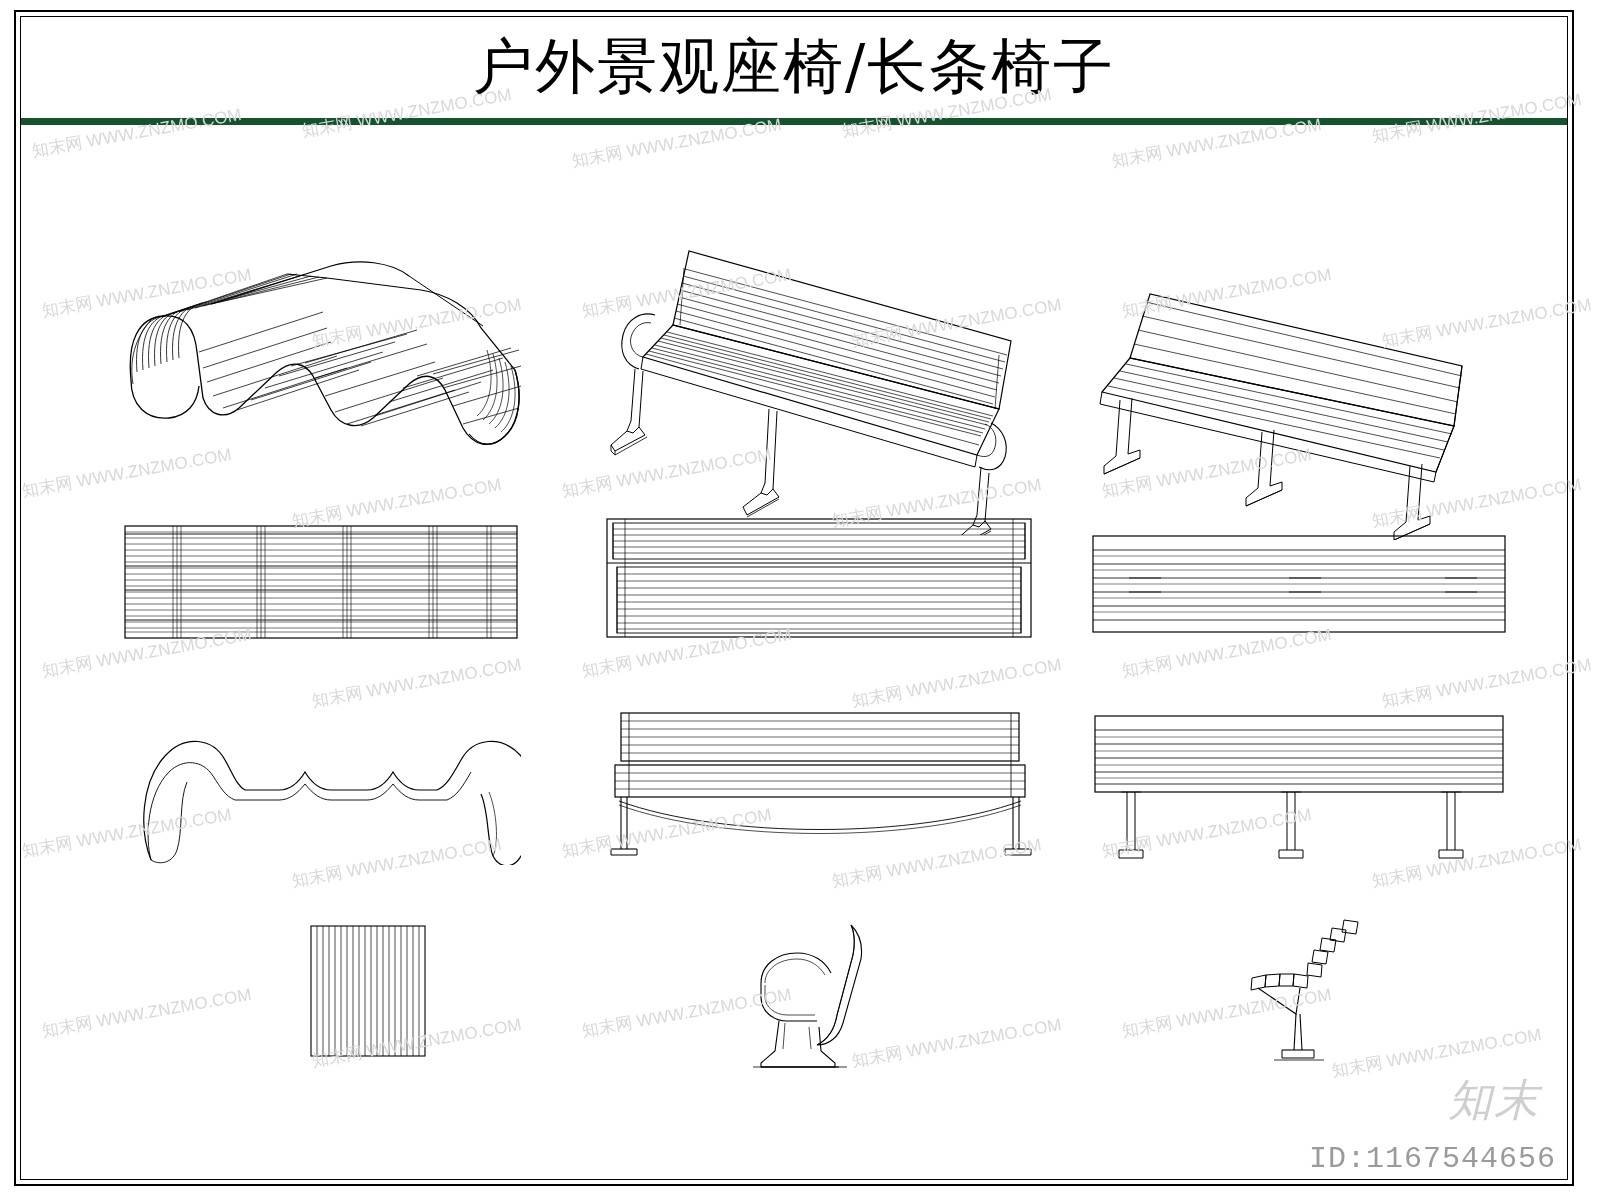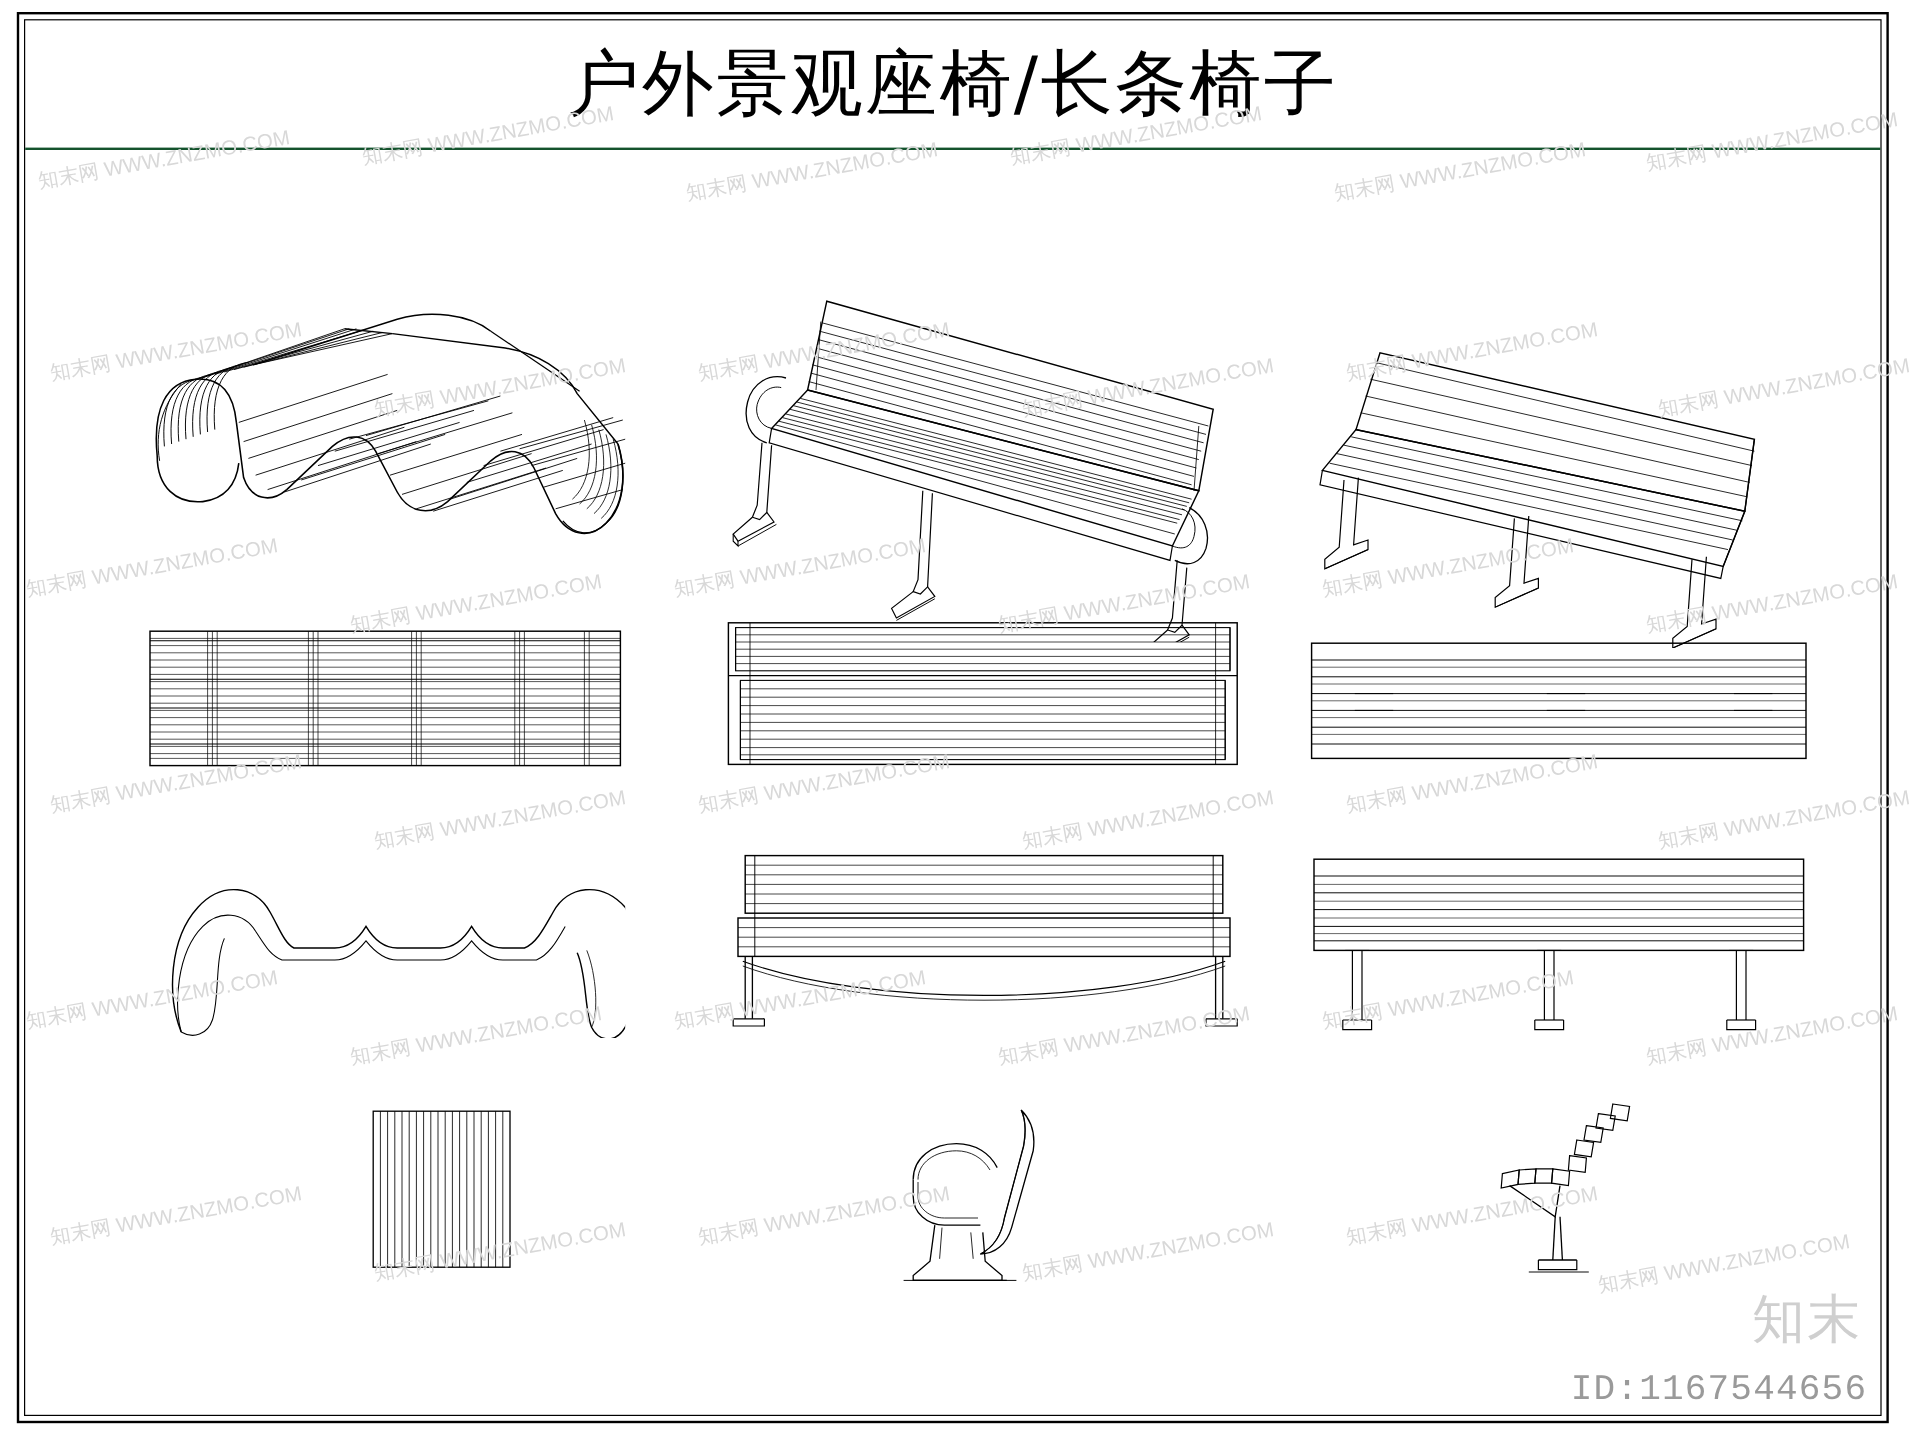--- a/index.html
+++ b/index.html
@@ -38,21 +38,21 @@
     border: 1px solid #000;
     box-sizing: border-box;
   }
   
   .title-bar {
     position: absolute;
     left: 21px;
     top: 17px;
     width: 1546px;
     height: 108px;
-    border-bottom: 2px solid #14532d;
+    border-bottom: 7px solid #14532d;
     box-sizing: border-box;
     display: flex;
     align-items: center;
     justify-content: center;
   }
   .title-text {
     font-family: "DejaVu Sans", "Liberation Sans", sans-serif;
     font-size: 60px;
     letter-spacing: 2px;
     color: #000;
@@ -85,26 +85,27 @@
     width: 1546px;
     height: 1055px;
   }
   .fig {
     position: absolute;
   }
   .fig svg { display: block; }
   
   .brand {
     position: absolute;
-    right: 48px;
+    right: 60px;
     bottom: 78px;
     display: flex;
     align-items: flex-end;
     gap: 6px;
     color: #c9c9c9;
+    font-style: italic;
   }
   .brand-glyph {
     font-family: "DejaVu Sans", "Liberation Sans", sans-serif;
     font-size: 44px;
     line-height: 1;
     color: #cfcfcf;
     letter-spacing: 2px;
   }
   .doc-id {
     position: absolute;

